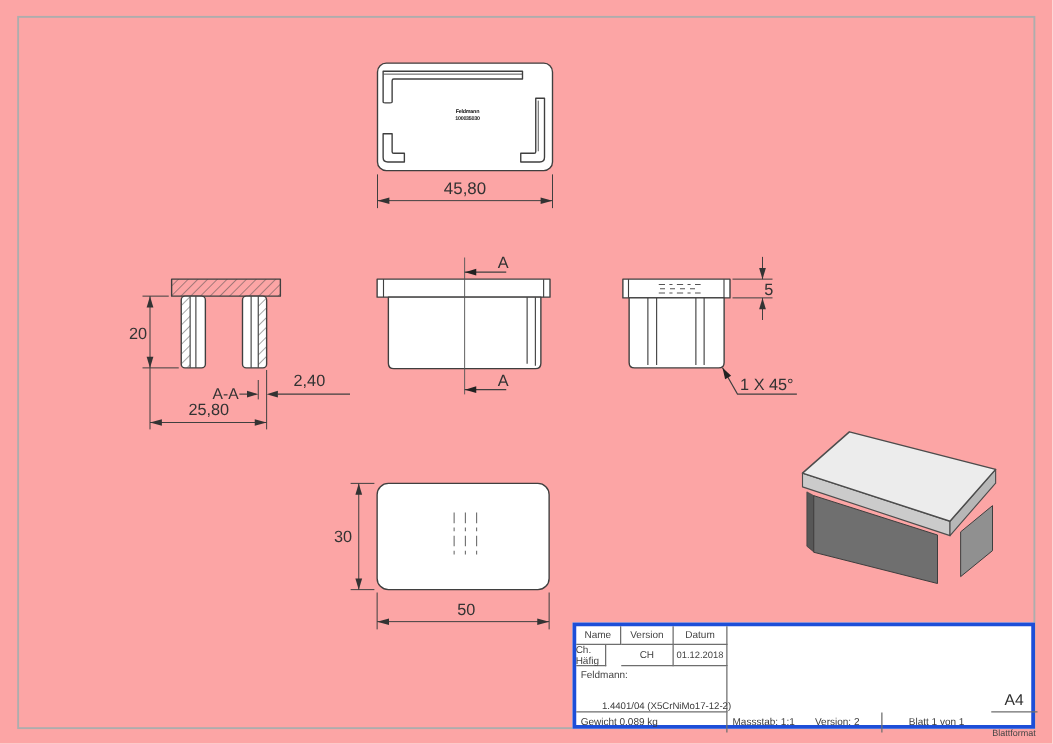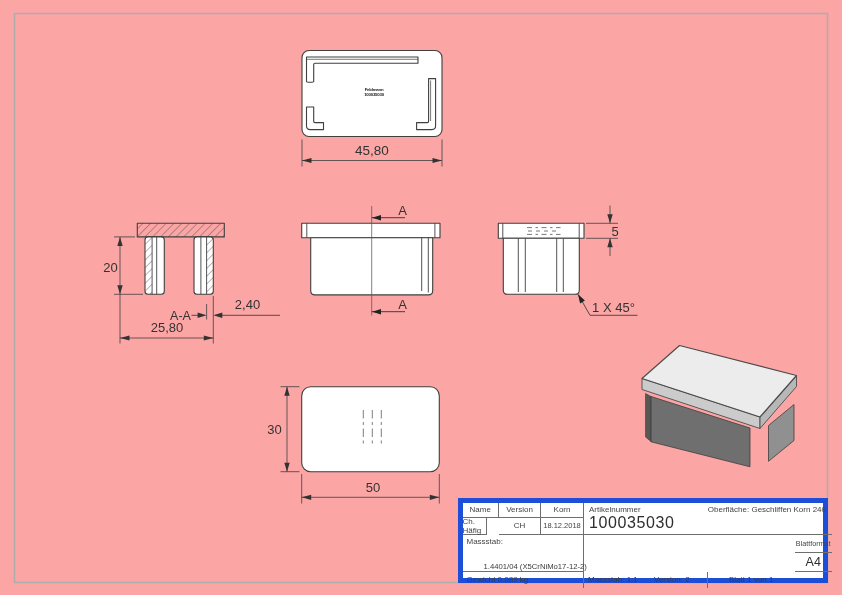--- a/index.html
+++ b/index.html
@@ -4,31 +4,31 @@
 <style>
   html,body{margin:0;padding:0;background:#fff;}
   #page{position:relative;width:842px;height:595px;background:#fca5a5;overflow:hidden;
         font-family:"Liberation Sans",sans-serif;color:#3a3a3a;}
   svg text{font-family:"Liberation Sans",sans-serif;}
   .dim{font-size:13px;fill:#333;text-anchor:middle;}
   .dim-s{font-size:12.5px;fill:#333;text-anchor:middle;}
   .mark{font-size:4.3px;font-weight:bold;fill:#161616;text-anchor:middle;letter-spacing:-.2px;}
   
   .tblock{position:absolute;left:457.5px;top:497.5px;width:370px;height:85.5px;
-          border:5px solid #1d4ed8;background:#fff;box-sizing:border-box;font-size:8px;}
+          border:3px solid #1d4ed8;background:#fff;box-sizing:border-box;font-size:8px;}
   .c{position:absolute;box-sizing:border-box;}
   .br{border-right:1px solid #6e6e6e;}
   .bb{border-bottom:1px solid #6e6e6e;}
   .hcell{display:flex;align-items:center;justify-content:center;font-size:8px;color:#444;}
   .artnum{position:absolute;left:5px;top:11px;font-size:16px;letter-spacing:.6px;color:#2e2e2e;}
   .lbl{position:absolute;top:2px;left:4px;font-size:8px;color:#444;}
   .surface{position:absolute;top:2px;right:6px;font-size:8px;color:#444;white-space:nowrap;}
   .matval{position:absolute;top:27px;left:4px;font-size:7.7px;color:#3a3a3a;white-space:nowrap;margin-left:17px;}
   .a4{display:flex;align-items:center;justify-content:center;font-size:12.5px;color:#2e2e2e;}
-  .bfl{display:flex;align-items:center;justify-content:center;font-size:7.2px;color:#444;}
+  .bfl{display:flex;align-items:center;justify-content:center;font-size:7.2px;color:#444;margin-top:45px;}
   .rowtxt{position:absolute;top:0;height:100%;display:flex;align-items:center;font-size:8px;color:#3a3a3a;white-space:nowrap;}
   .logo{position:absolute;left:34px;top:6px;display:flex;align-items:center;gap:5px;}
   .logo-text-col{display:flex;flex-direction:column;line-height:1;}
   .logo-name{font-size:16.5px;letter-spacing:.2px;}
   .logo-tag{font-size:4px;letter-spacing:.55px;margin-top:1.5px;white-space:nowrap;}
 </style>
 </head>
 <body>
 
 <div id="page">
@@ -180,37 +180,29 @@
     <polygon points="651,396.5 750,428 750,466.8 651,441.8" fill="#6f6f6f" stroke="#3e3e3e" stroke-width="0.8"></polygon>
     <polygon points="768.5,425.5 794,404.5 794,440.5 768.5,461.3" fill="#909090" stroke="#3e3e3e" stroke-width="0.8"></polygon>
   </g>
 </svg>
 
 
 <div class="tblock">
 
   <div class="c hcell br bb" style="left:0;top:0;width:36.5px;height:15.5px">Name</div>
   <div class="c hcell br bb" style="left:36.5px;top:0;width:42px;height:15.5px">Version</div>
-  <div class="c hcell br bb" style="left:78.5px;top:0;width:43px;height:15.5px">Korn</div>
+  <div class="c hcell br bb" style="left:78.5px;top:0;width:43px;height:15.5px">Datum</div>
 
   <div class="c hcell br bb" style="left:0;top:15.5px;width:24px;height:16.5px">Ch. Häfig</div>
   <div class="c hcell br bb" style="left:36.5px;top:15.5px;width:42px;height:16.5px">CH</div>
-  <div class="c hcell br bb" style="left:78.5px;top:15.5px;width:43px;height:16.5px;font-size:7.5px">18.12.2018</div>
-
-  <div class="c bb" style="left:121.5px;top:0;width:248px;height:32px">
-    <span class="lbl" style="left:5px">Artikelnummer</span>
-    <span class="surface">
-      <span>Oberfläche:</span>
-      <span>Geschliffen Korn 240</span>
-    </span>
-    <span class="artnum">100035030</span>
-  </div>
+  <div class="c hcell br bb" style="left:78.5px;top:15.5px;width:43px;height:16.5px;font-size:7.5px">01.12.2018</div>
+
 
   <div class="c br bb" style="left:0;top:32px;width:121.5px;height:37px">
-    <span class="lbl">Massstab:</span>
+    <span class="lbl">Feldmann:</span>
     <span class="matval">1.4401/04 (X5CrNiMo17-12-2)</span>
   </div>
 
 
   <div class="c bfl bb" style="left:332.5px;top:32px;width:36.5px;height:18.5px">Blattformat</div>
   <div class="c a4 bb" style="left:332.5px;top:50.5px;width:36.5px;height:18.5px">A4</div>
 
   <div class="c br" style="left:0;top:69px;width:121.5px;height:16px">
     <span class="rowtxt" style="left:4px">Gewicht 0.089 kg</span>
   </div>

